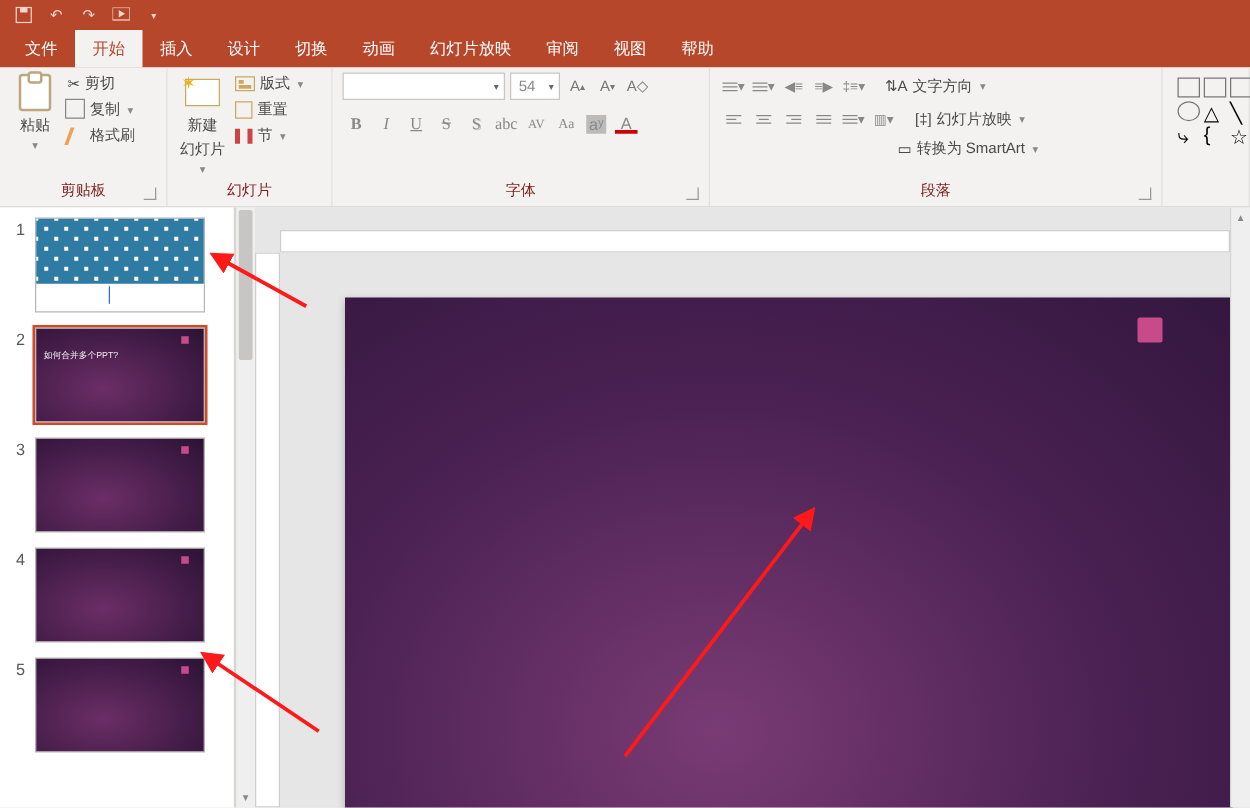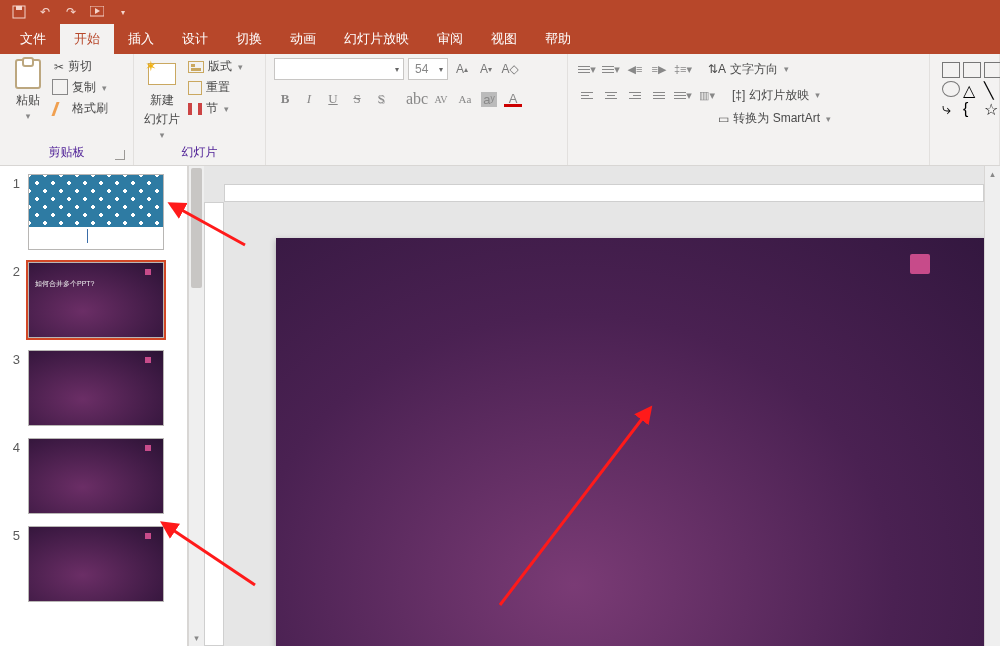--- a/index.html
+++ b/index.html
@@ -16,21 +16,21 @@
   .tab { color: #fff; font-size: 13px; padding: 0 14px; display:flex; align-items:center; cursor:default; }
   .tab.active { background: #f3f2f1; color: #b7472a; }
   .tellme-wrap{display:flex;align-items:center;gap:6px;margin-left:6px;color:#fff;font-size:13px;}
   .tellme-wrap .bulb{width:14px;height:14px;border:1px solid #fff;border-radius:50%;position:relative;}
   .tellme-wrap .bulb::after{content:"";position:absolute;left:4px;right:4px;bottom:-3px;height:3px;background:#fff;}
 
   
   .ribbon { height: 112px; background: #f3f2f1; border-bottom: 1px solid #d8d6d4; display:flex; }
   .group { border-right: 1px solid #e2e0de; padding: 4px 8px 2px; display:flex; flex-direction:column; justify-content:space-between; }
   .group-body { display:flex; gap:6px; align-items:flex-start; flex:1; }
-  .group-label { text-align:center; font-size: 12px; color:#4c1d95; padding: 2px 0; position:relative; }
+  .group-label { text-align:center; font-size: 12px; color:#7f1d1d; padding: 2px 0; position:relative; }
   .group-label .launcher { position:absolute; right:0; bottom:3px; width:10px; height:10px; border:1px solid #9b9996; border-top:none; border-left:none; }
   .bigbtn { width: 40px; display:flex; flex-direction:column; align-items:center; gap:2px; font-size:12px; color:#4a4a4a; }
   .bigbtn .ico { width:32px; height:32px; display:flex; align-items:center; justify-content:center; }
   .bigbtn .drop{font-size:9px;color:#888;}
   .stack3 { display:flex; flex-direction:column; gap:4px; }
   .minibtn { display:flex; align-items:center; gap:4px; font-size:12px; color:#4a4a4a; white-space:nowrap;}
   .minibtn .caret{font-size:9px;color:#888;margin-left:2px;}
   .ico-copy{width:14px;height:14px;border:1px solid #888;position:relative;}
   .ico-copy::after{content:"";position:absolute;left:-3px;top:-3px;width:14px;height:14px;border:1px solid #888;background:#f3f2f1;}
   .ico-brush{width:14px;height:14px;border-left:3px solid #f0a050;transform:skewX(-20deg);}
@@ -204,32 +204,33 @@
         <div class="tiny">A<sup style="font-size:8px">▴</sup></div>
         <div class="tiny">A<sup style="font-size:8px">▾</sup></div>
         <div class="tiny">A◇</div>
       </div>
       <div class="fontrow2">
         <div class="fbtn bold">B</div>
         <div class="fbtn ital">I</div>
         <div class="fbtn und">U</div>
         <div class="fbtn strike">S</div>
         <div class="fbtn" style="text-shadow:1px 1px #bbb;">S</div>
-        <div class="fbtn" style="font-size:16px;margin-left:12px;">abc</div>
+        <div class="fbtn" style="font-size:13px;">abc</div>
         <div class="fbtn" style="font-size:10px;">AV</div>
         <div class="fbtn" style="font-size:11px;">Aa</div>
         <div class="fbtn">
             <span style="background:#bbb;padding:0 2px;">aʸ</span>
           </div>
         <div class="fbtn" style="flex-direction:column;">
             <span>A</span>
             <span class="color-under"></span>
           </div>
       </div>
     </div>
+    <div class="group-label"><span>字体</span><span class="launcher"></span></div>
   </div>
 
   <div class="group" style="flex:1;">
     <div style="display:flex;flex-direction:column;gap:4px;">
       <div class="pararow">
         <div class="pbtn"><span class="lines">
               <span></span>
               <span></span>
               <span></span>
             </span>▾</div>
@@ -290,20 +291,21 @@
       </div>
       <div class="pararow">
         <div style="width:140px;"></div>
         <div class="minibtn">
             <span>▭</span>
             <span>转换为 SmartArt</span>
             <span class="caret">▾</span>
           </div>
       </div>
     </div>
+    <div class="group-label"><span>段落</span><span class="launcher"></span></div>
   </div>
 
   <div class="group" style="width:70px;">
     <div style="display:grid;grid-template-columns:repeat(3,18px);grid-auto-rows:16px;gap:3px;padding:4px;">
       <span style="border:1px solid #777;"></span>
       <span style="border:1px solid #777;"></span>
       <span style="border:1px solid #777;"></span>
       <span style="border:1px solid #777;border-radius:50%;"></span>
       <span>△</span>
       <span>╲</span>

